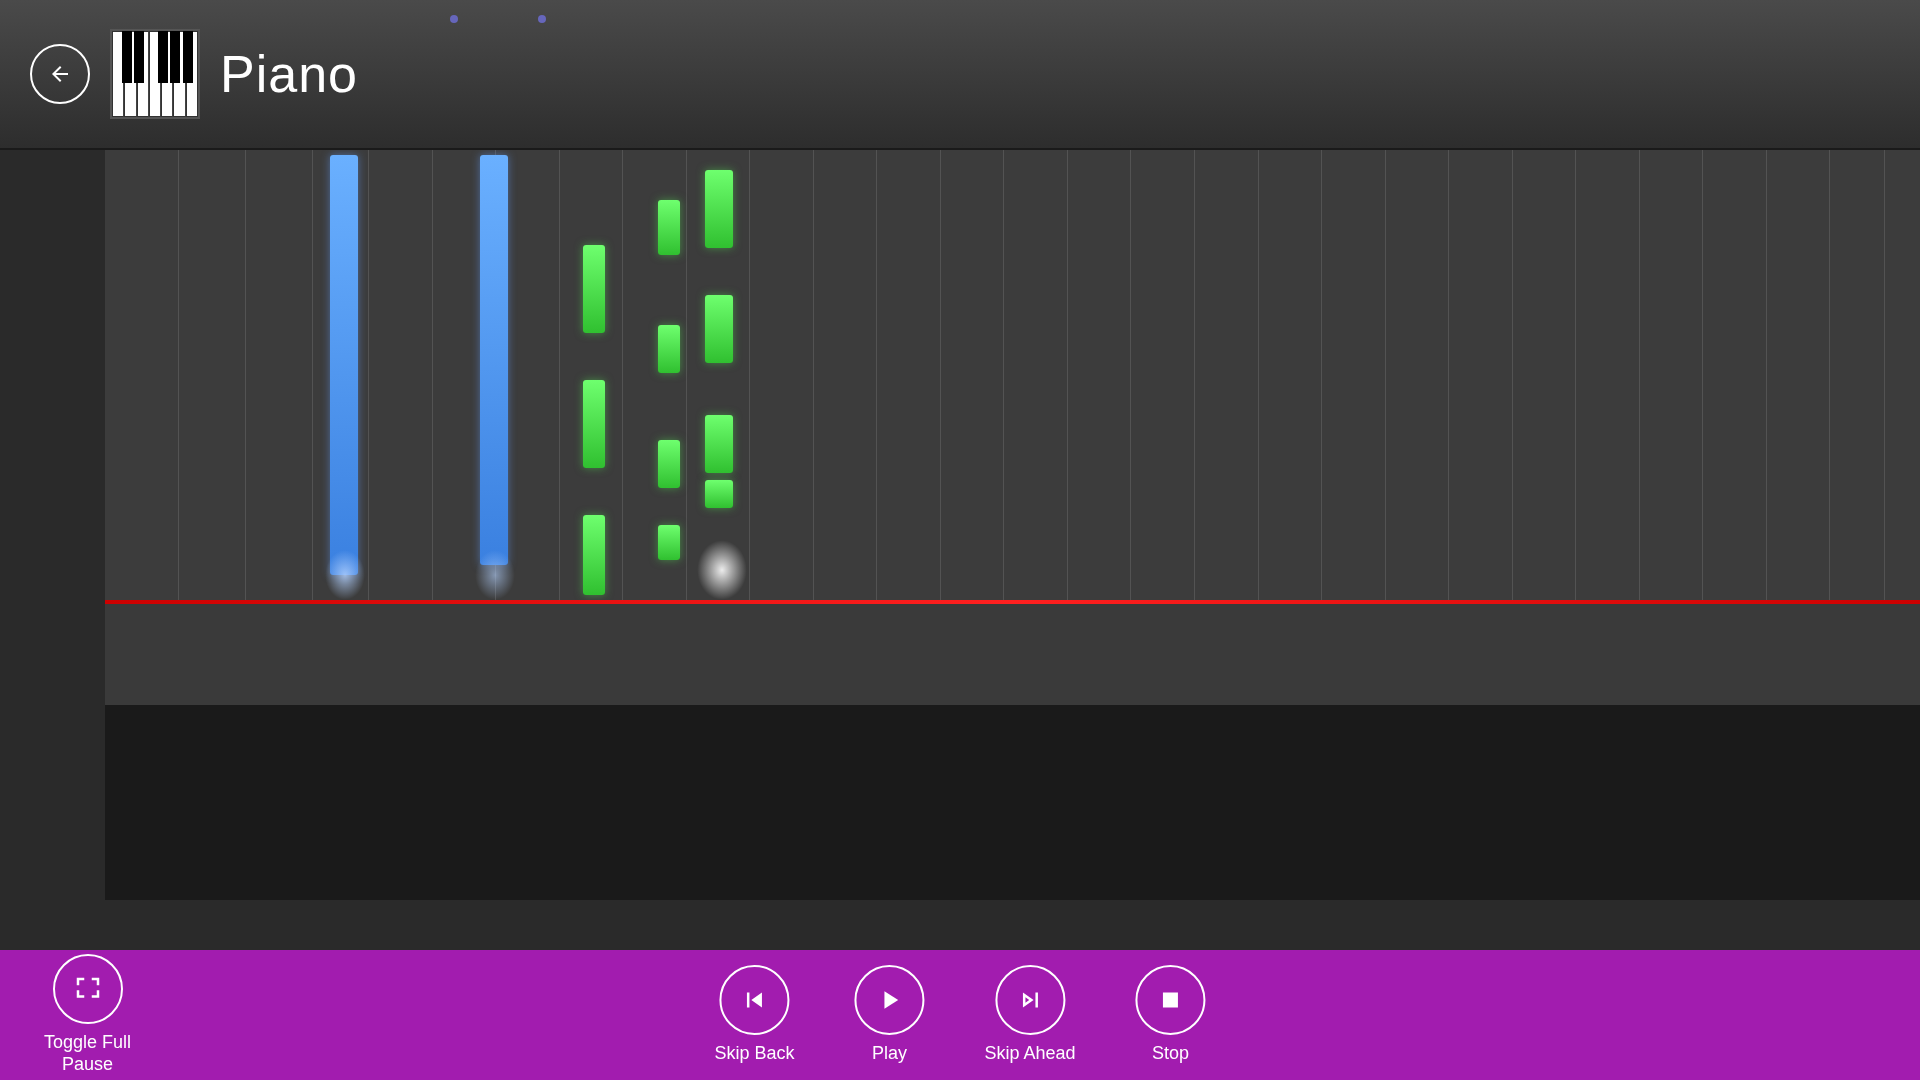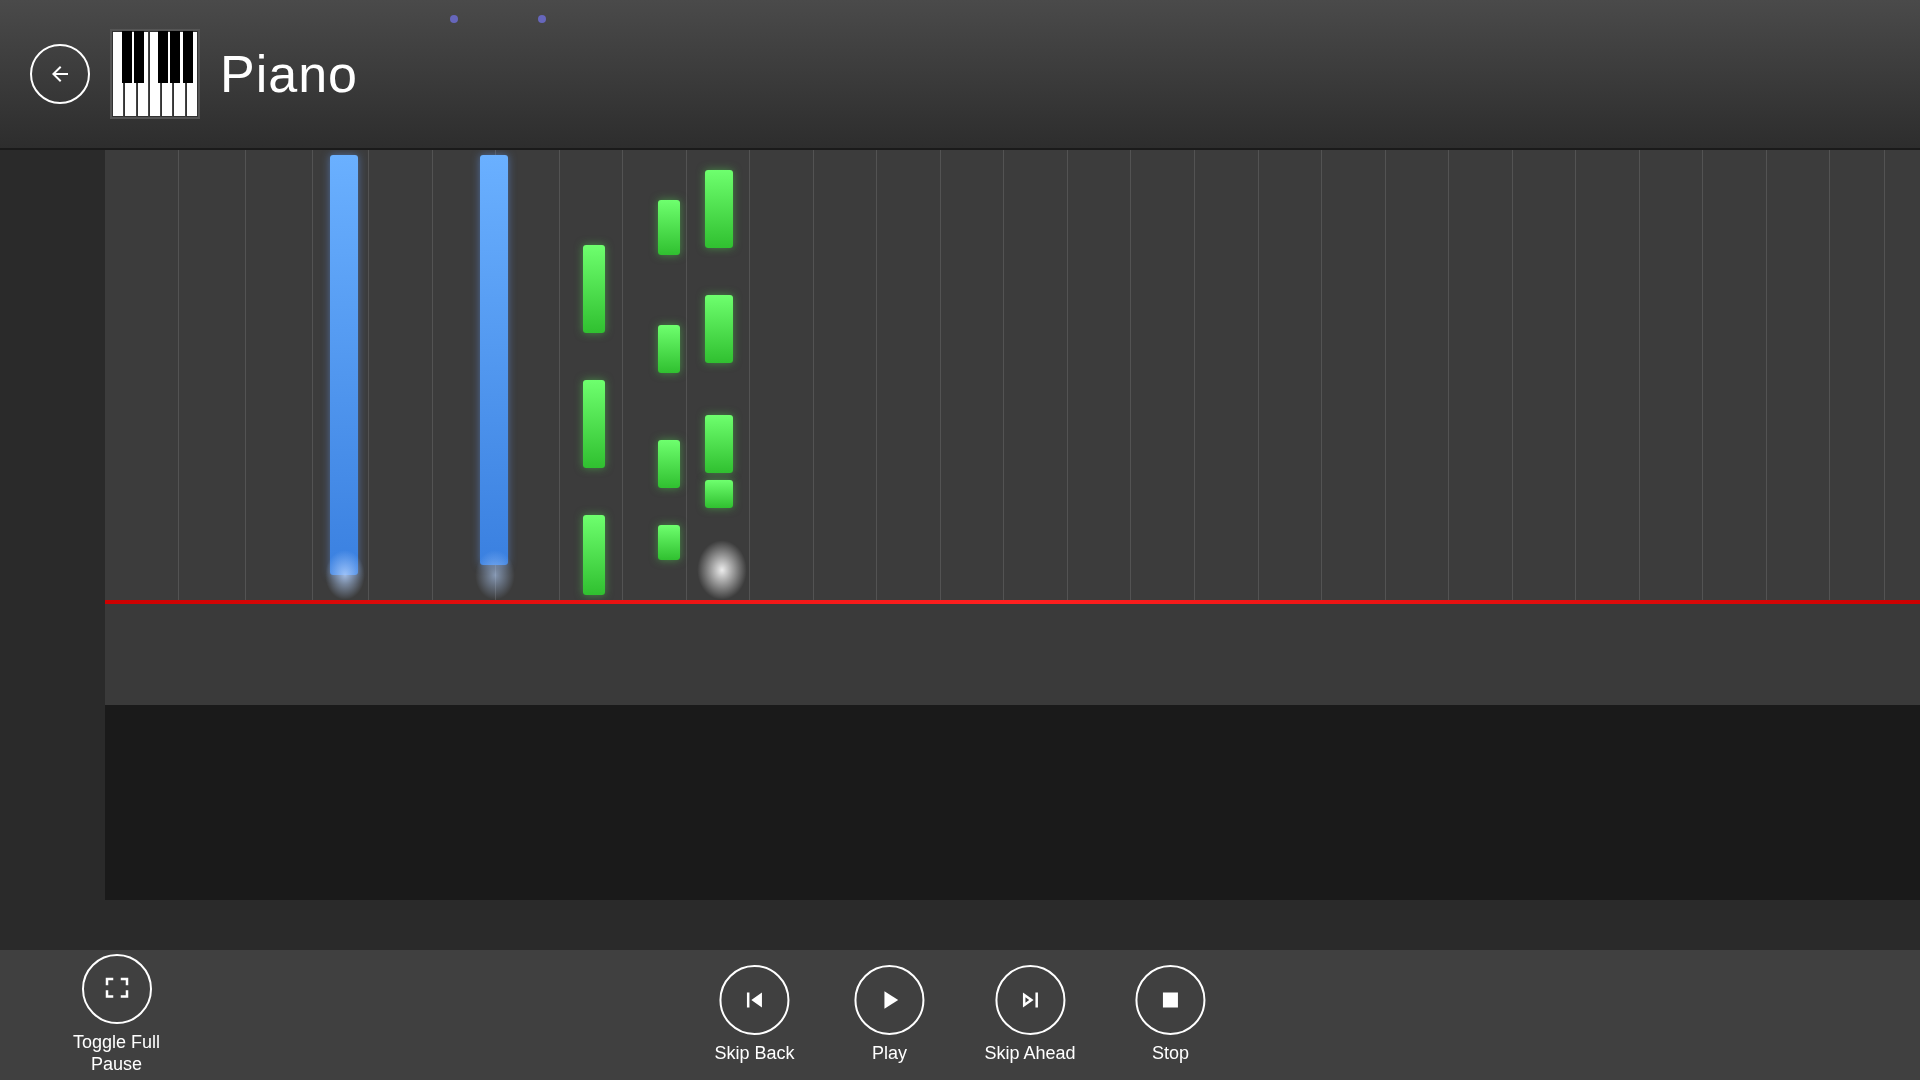--- a/index.html
+++ b/index.html
@@ -163,24 +163,24 @@
       background: #2a2a2a;
     }
 
     
     .controls-bar {
       position: absolute;
       bottom: 0;
       left: 0;
       right: 0;
       height: 130px;
-      background: #404040;
-      display: flex;
-      align-items: center;
-      padding: 0 53px;
+      background: #a21caf;
+      display: flex;
+      align-items: center;
+      padding: 0 24px;
       gap: 0;
     }
     .control-btn {
       display: flex;
       flex-direction: column;
       align-items: center;
       gap: 8px;
       cursor: pointer;
       padding: 10px 20px;
       border: none;

